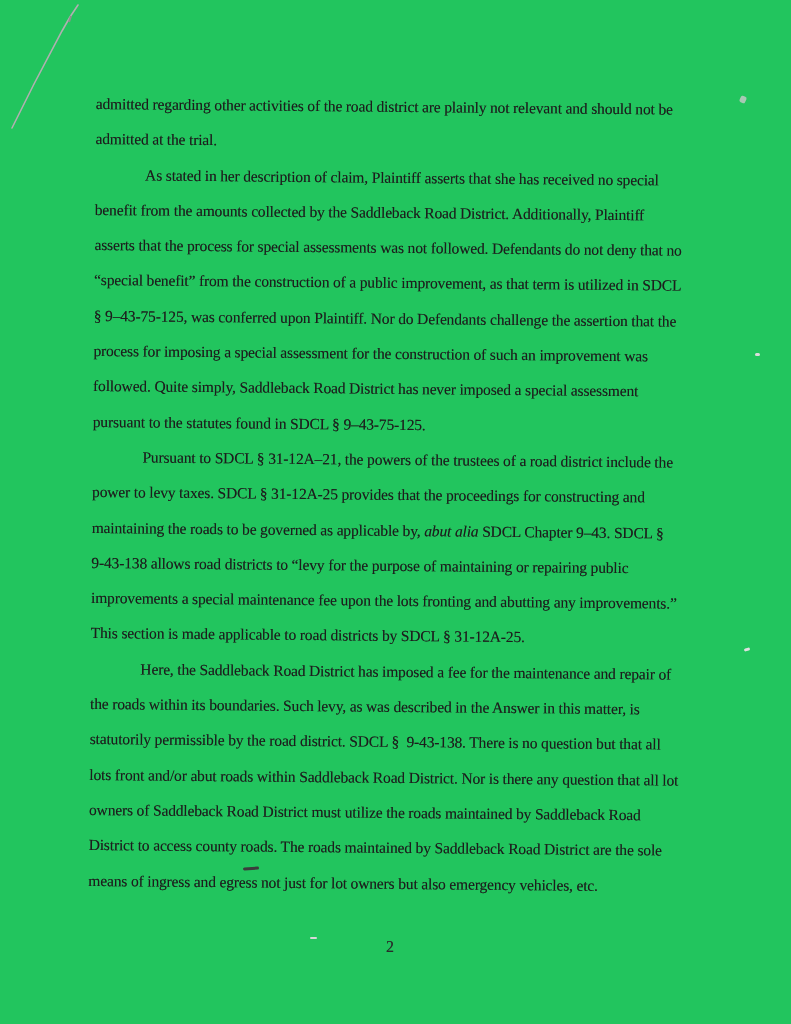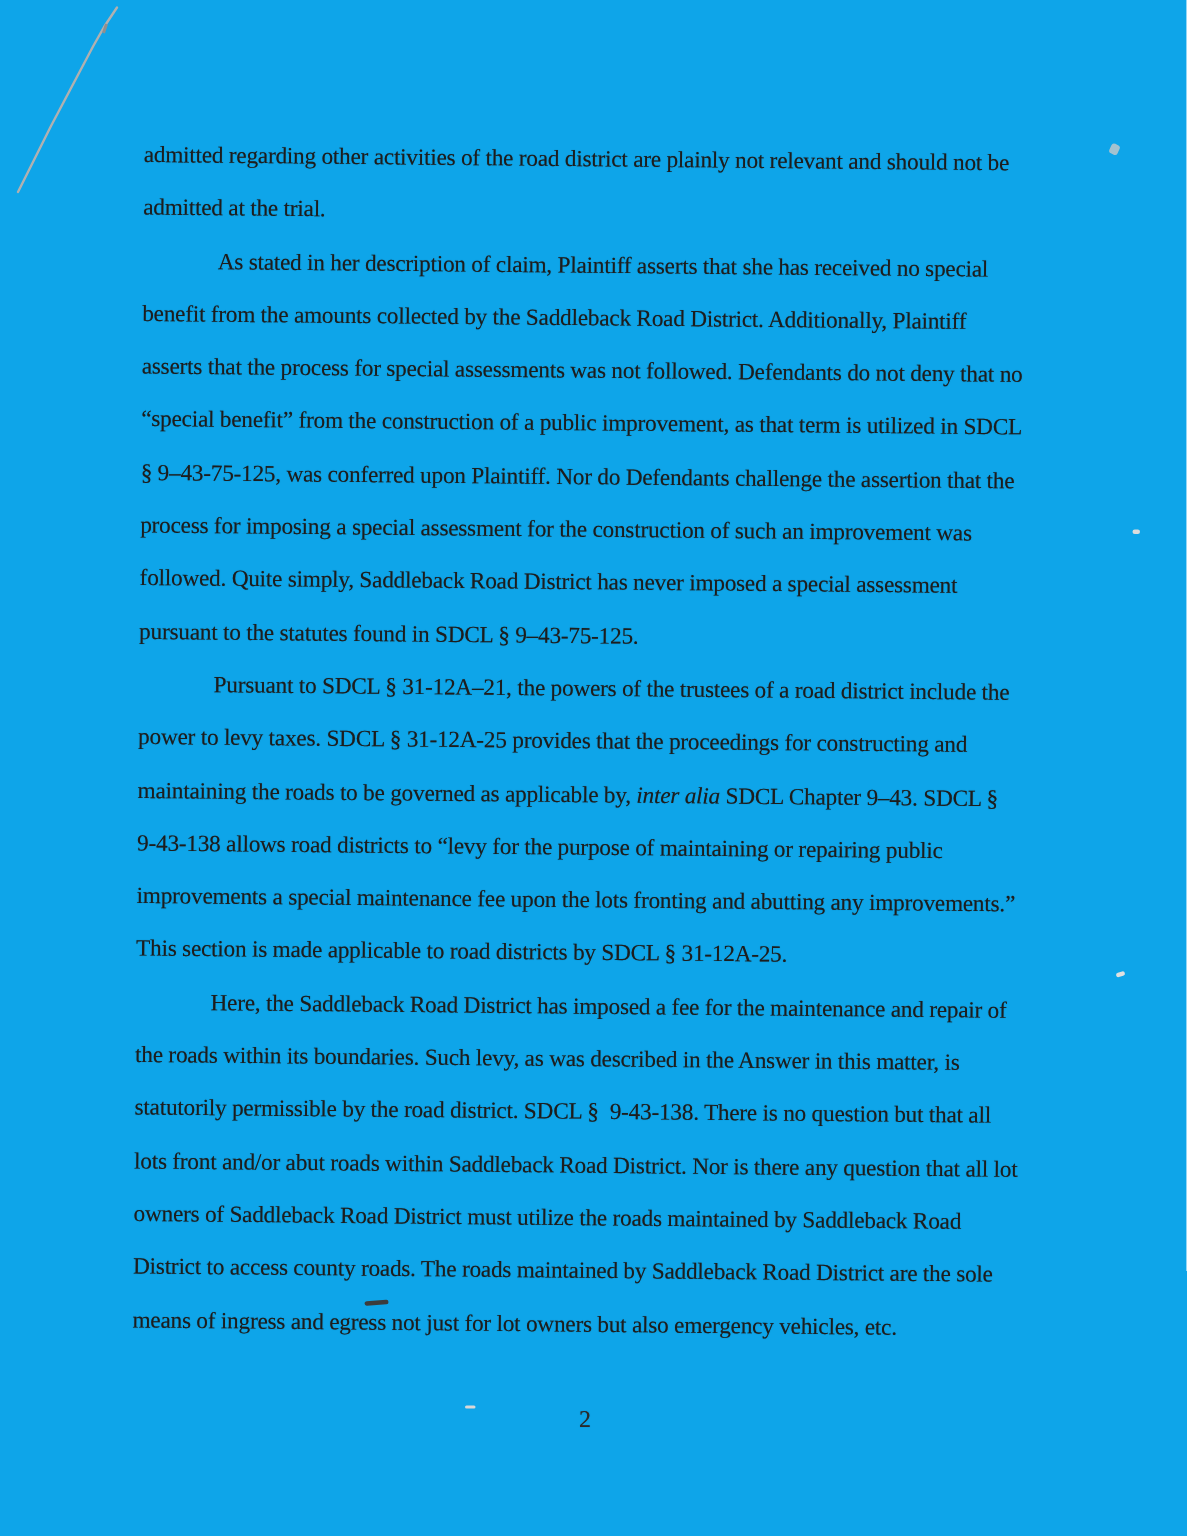--- a/index.html
+++ b/index.html
@@ -5,21 +5,21 @@
 <style>
   html, body {
     margin: 0;
     padding: 0;
     background: #ffffff;
   }
   .page {
     position: relative;
     width: 791px;
     height: 1024px;
-    background: #0ea5e9;
+    background: #22c55e;
     overflow: hidden;
     font-family: "Liberation Serif", "DejaVu Serif", serif;
     color: #1d1d1d;
   }
   
   .textblock {
     position: absolute;
     left: 96px;
     top: 86px;
     width: 625px;
@@ -88,21 +88,21 @@
       <p class="line">“special benefit” from the construction of a public improvement, as that term is utilized in SDCL</p>
       <p class="line">§ 9–43-75-125, was conferred upon Plaintiff. Nor do Defendants challenge the assertion that the</p>
       <p class="line">process for imposing a special assessment for the construction of such an improvement was</p>
       <p class="line">followed. Quite simply, Saddleback Road District has never imposed a special assessment</p>
       <p class="line">pursuant to the statutes found in SDCL § 9–43-75-125.</p>
     </div>
 
     <div class="para">
       <p class="line indent">Pursuant to SDCL § 31-12A–21, the powers of the trustees of a road district include the</p>
       <p class="line">power to levy taxes. SDCL § 31-12A-25 provides that the proceedings for constructing and</p>
-      <p class="line"><span>maintaining the roads to be governed as applicable by, </span><span class="italic">inter alia</span><span> SDCL Chapter 9–43. SDCL §</span></p>
+      <p class="line"><span>maintaining the roads to be governed as applicable by, </span><span class="italic">abut alia</span><span> SDCL Chapter 9–43. SDCL §</span></p>
       <p class="line">9-43-138 allows road districts to “levy for the purpose of maintaining or repairing public</p>
       <p class="line">improvements a special maintenance fee upon the lots fronting and abutting any improvements.”</p>
       <p class="line">This section is made applicable to road districts by SDCL § 31-12A-25.</p>
     </div>
 
     <div class="para">
       <p class="line indent">Here, the Saddleback Road District has imposed a fee for the maintenance and repair of</p>
       <p class="line">the roads within its boundaries. Such levy, as was described in the Answer in this matter, is</p>
       <p class="line">statutorily permissible by the road district. SDCL §  9-43-138. There is no question but that all</p>
       <p class="line">lots front and/or abut roads within Saddleback Road District. Nor is there any question that all lot</p>

